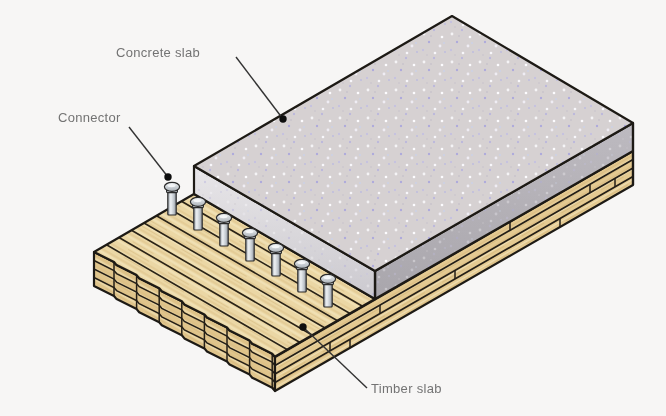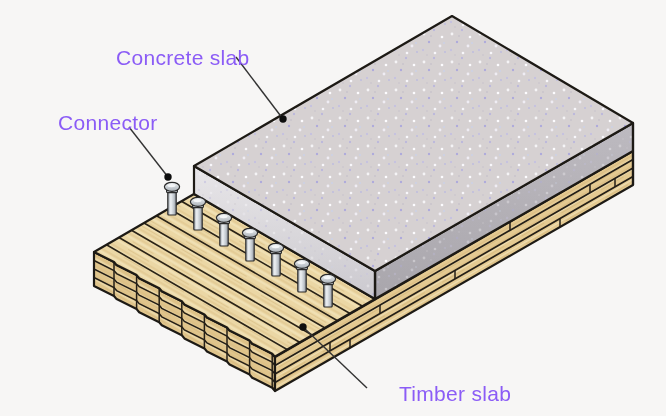--- a/index.html
+++ b/index.html
@@ -2,26 +2,26 @@
 <html><head>
 <meta charset="utf-8">
 <style>
   html,body{margin:0;padding:0;background:#f7f6f5;}
   .stage{
     position:relative;width:666px;height:416px;overflow:hidden;
     background:#f7f6f5;font-family:"Liberation Sans",sans-serif;
   }
   .diagram-svg{position:absolute;left:0;top:0;}
   .lbl{
-    position:absolute;font-size:21px;letter-spacing:.3px;color:#8b5cf6;
+    position:absolute;font-size:13px;letter-spacing:.3px;color:#737373;
     white-space:nowrap;line-height:1.1;
   }
   .lbl-concrete{left:116px;top:46px;}
   .lbl-connector{left:58px;top:111px;}
-  .lbl-timber{left:371px;top:382px;margin-left:28px;}
+  .lbl-timber{left:371px;top:382px;}
 </style>
 </head>
 <body>
 
 <div class="stage">
 
   <svg class="diagram-svg" width="666" height="416" viewBox="0 0 666 416">
     <defs>
       <linearGradient id="swFace" x1="0" y1="0" x2="0" y2="1">
         <stop offset="0" stop-color="#e8e6e9"></stop>

